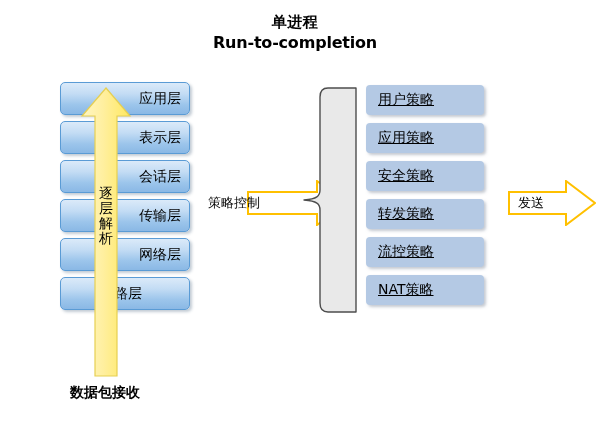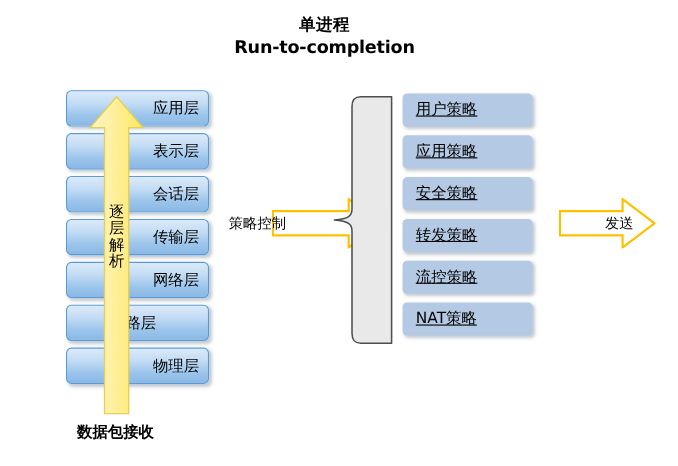--- a/index.html
+++ b/index.html
@@ -103,21 +103,21 @@
     display: flex;
     align-items: center;
     font-size: 13px;
     color: #000000;
     pointer-events: none;
     white-space: nowrap;
   }
   #arrow-policy-control { left: 200px; top: 180px; width: 100px; height: 46px; padding-left: 47px; }
   #arrow-policy-control .block-arrow-label { left: 8px; }
   #arrow-send { left: 508px; top: 180px; width: 88px; height: 46px; }
-  #arrow-send .block-arrow-label { left: 10px; margin-left: 32px; }
+  #arrow-send .block-arrow-label { left: 10px; }
 
   
   .brace {
     position: absolute;
     left: 302px;
     top: 86px;
     width: 56px;
     height: 228px;
   }
   .brace svg { display: block; }
@@ -168,23 +168,20 @@
         <span>会话层</span>
       </div>
     <div class="osi-box" style="top:117px;font-family:Liberation Mono, monospace;">
         <span>传输层</span>
       </div>
     <div class="osi-box" style="top:156px;">
         <span>网络层</span>
       </div>
     <div class="osi-box" style="top:195px;justify-content:center;">
         <span>链路层</span>
-      </div>
-    <div class="osi-box" style="top:234px;">
-        <span>物理层</span>
       </div>
   </div>
 
   <div class="up-arrow">
     <svg width="52" height="292" viewBox="0 0 52 292" xmlns="http://www.w3.org/2000/svg">
       <defs>
         <linearGradient id="upArrowGrad" x1="0" y1="0" x2="1" y2="0">
           <stop offset="0%" stop-color="#fff6c4"></stop>
           <stop offset="45%" stop-color="#ffef9e"></stop>
           <stop offset="100%" stop-color="#ffe85f"></stop>

